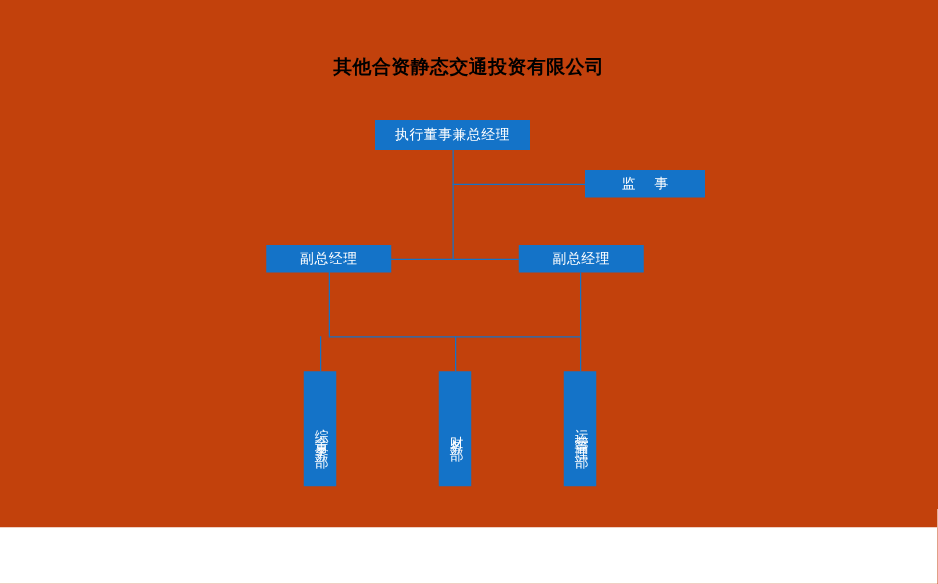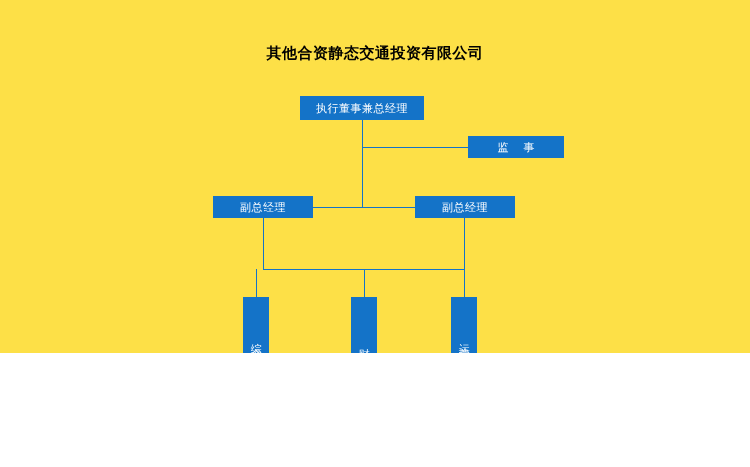--- a/index.html
+++ b/index.html
@@ -6,22 +6,22 @@
     margin: 0;
     padding: 0;
     background: #ffffff;
   }
   body {
     font-family: "Liberation Sans", "DejaVu Sans", sans-serif;
   }
   #canvas {
     position: relative;
     width: 750px;
-    height: 353px;
-    background: #fde047;
+    height: 422px;
+    background: #c2410c;
     overflow: hidden;
   }
   .title {
     position: absolute;
     left: 0;
     top: 44px;
     width: 750px;
     text-align: center;
     font-size: 15px;
     font-weight: bold;

